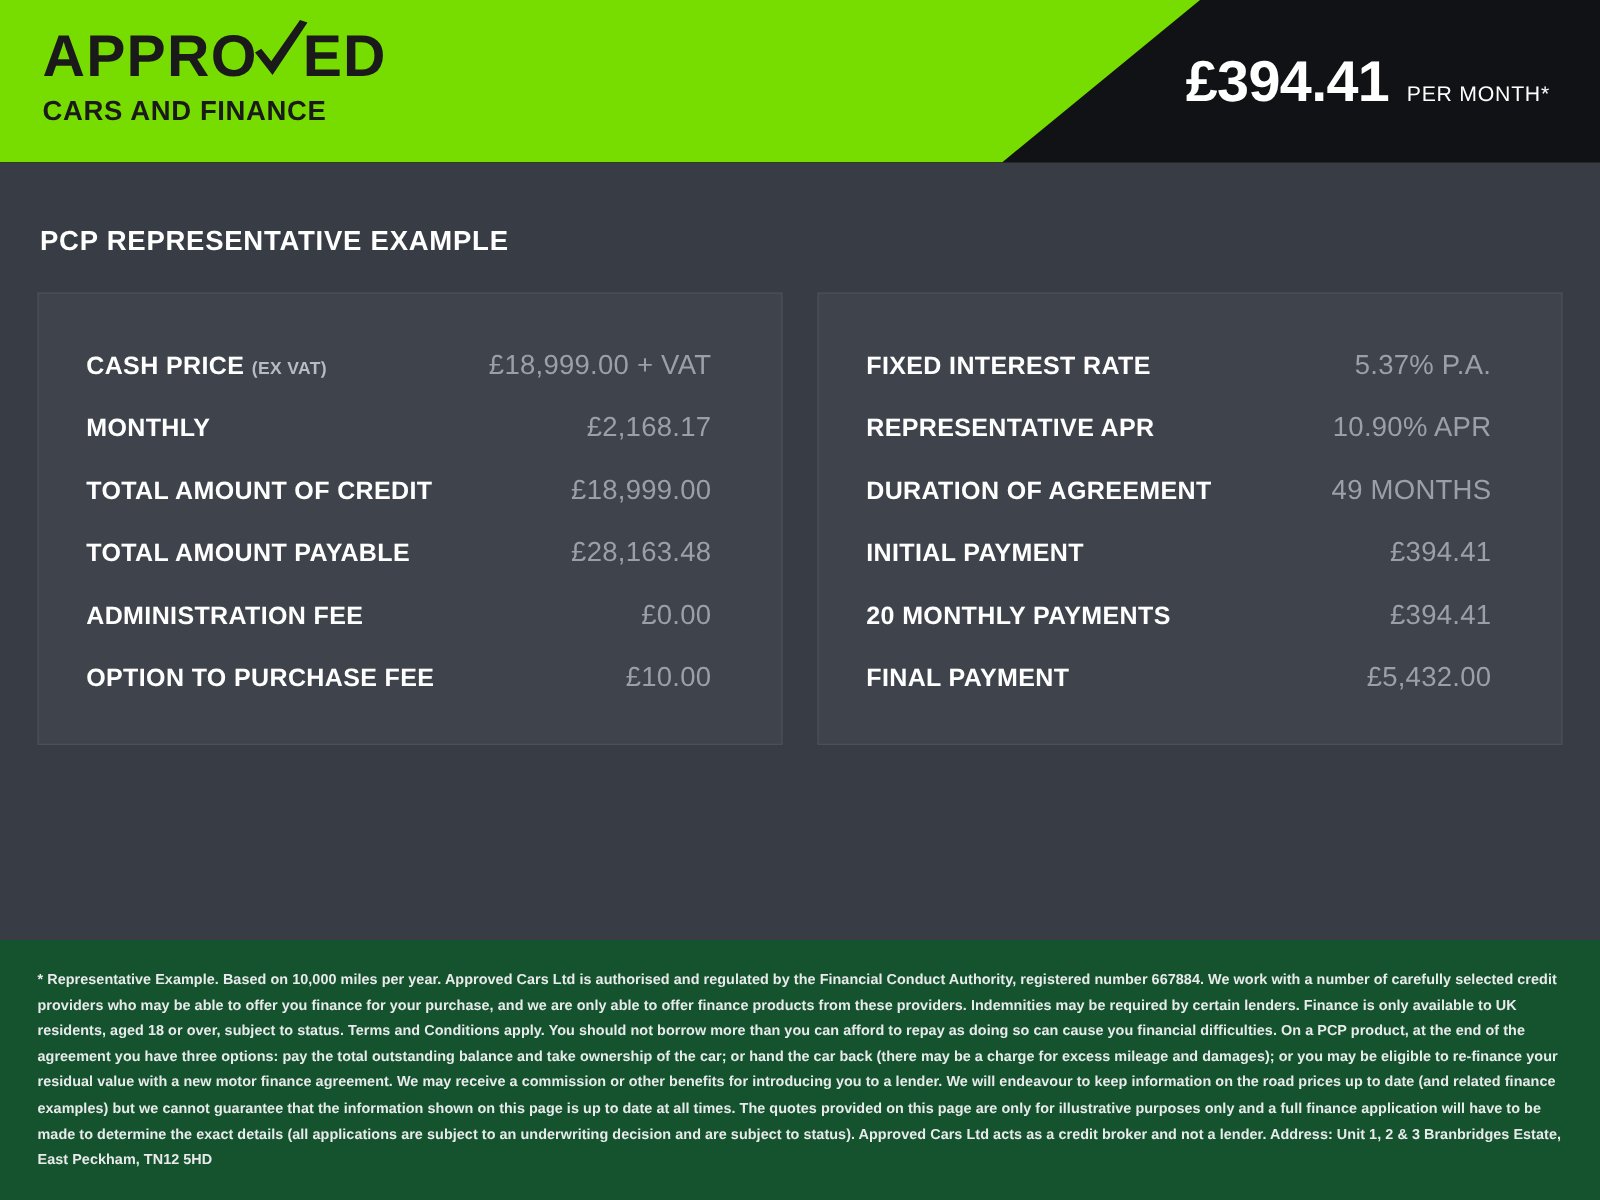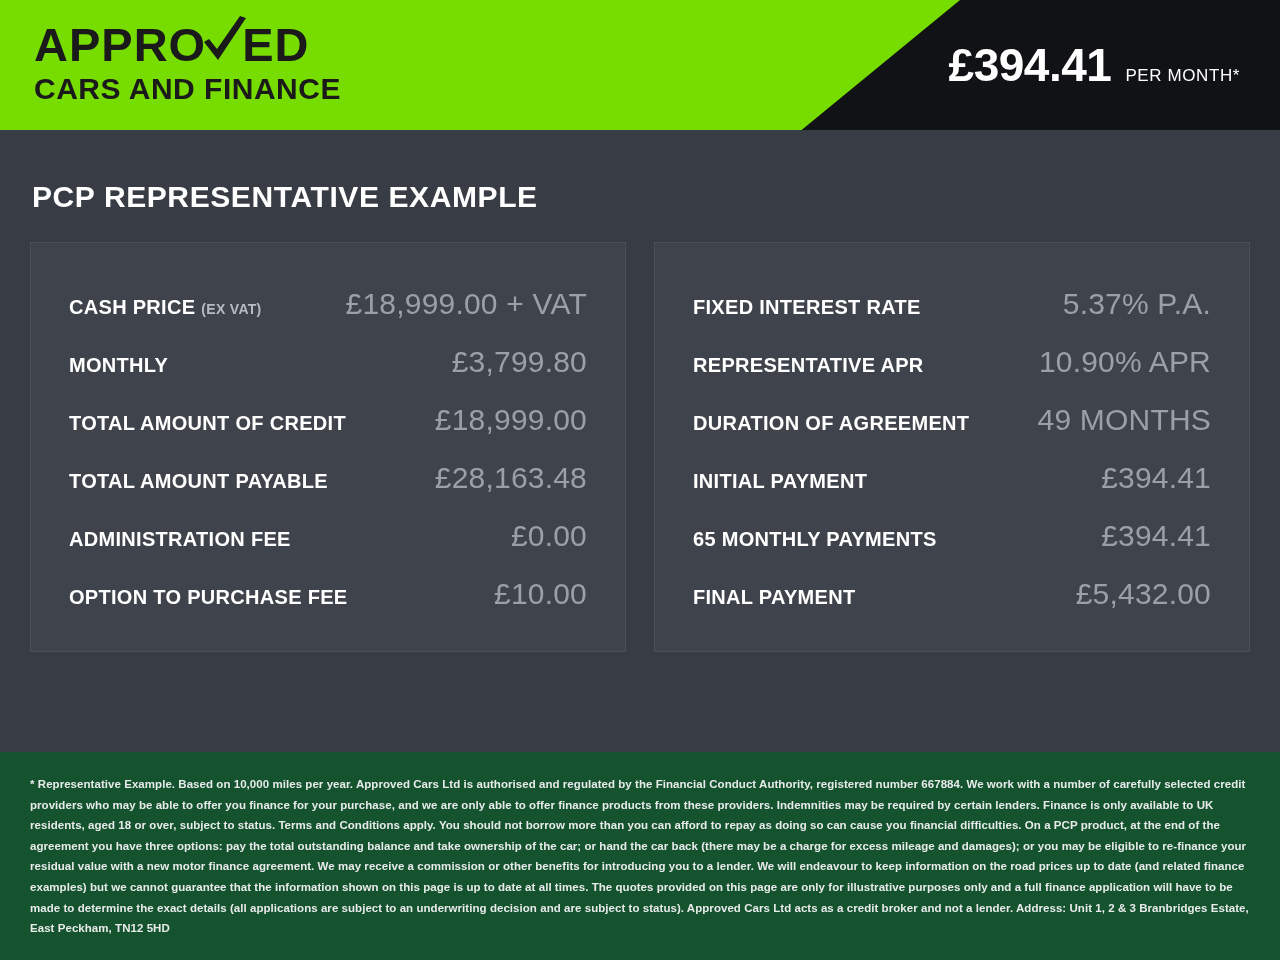--- a/index.html
+++ b/index.html
@@ -40,21 +40,21 @@
     align-items: center;
   }
   .logo-tick {
     display: inline-block;
     position: relative;
     width: 40px; height: 46px;
     margin: 0 -2px;
   }
   .logo-tick svg { position: absolute; left: -4px; top: -6px; }
   .logo-sub {
-    font-size: 30px;
+    font-size: 22px;
     font-weight: bold;
     letter-spacing: 0.5px;
     line-height: 34px;
     margin-top: 2px;
   }
   .price-block {
     position: absolute;
     right: 40px; top: 38px;
     z-index: 4;
     display: flex;
@@ -74,35 +74,35 @@
   }
 
   
   .main {
     position: relative;
     padding: 40px 30px 0 30px;
     height: 622px;
   }
   .section-title {
     color: #ffffff;
-    font-size: 30px;
+    font-size: 22px;
     font-weight: bold;
     letter-spacing: 0.6px;
     margin: 10px 0 0 2px;
   }
   .panels {
     display: flex;
     gap: 28px;
     margin-top: 28px;
   }
   .panel {
     flex: 1;
     background: #3f444c;
     border: 1px solid #4a5059;
-    padding: 32px 38px 28px 38px;
+    padding: 32px 56px 28px 38px;
   }
   .row {
     display: flex;
     align-items: baseline;
     justify-content: space-between;
     padding: 12px 0;
   }
   .row-label {
     color: #ffffff;
     font-size: 20px;
@@ -111,21 +111,21 @@
     white-space: nowrap;
   }
   .row-label .sub {
     color: #b8bcc2;
     font-size: 14px;
     font-weight: bold;
     margin-left: 6px;
   }
   .row-value {
     color: #9ba0a8;
-    font-size: 30px;
+    font-size: 22px;
     letter-spacing: 0.2px;
     white-space: nowrap;
   }
 
   
   .footer {
     position: absolute;
     left: 0; bottom: 0;
     width: 1280px;
     height: 208px;
@@ -173,21 +173,21 @@
 
     <div class="panels">
 
       <div class="panel">
         <div class="row">
           <span class="row-label"><span>CASH PRICE</span><span class="sub">(EX VAT)</span></span>
           <span class="row-value">£18,999.00 + VAT</span>
         </div>
         <div class="row">
           <span class="row-label">MONTHLY</span>
-          <span class="row-value">£3,799.80</span>
+          <span class="row-value">£2,168.17</span>
         </div>
         <div class="row">
           <span class="row-label">TOTAL AMOUNT OF CREDIT</span>
           <span class="row-value">£18,999.00</span>
         </div>
         <div class="row">
           <span class="row-label">TOTAL AMOUNT PAYABLE</span>
           <span class="row-value">£28,163.48</span>
         </div>
         <div class="row">
@@ -211,21 +211,21 @@
         </div>
         <div class="row">
           <span class="row-label">DURATION OF AGREEMENT</span>
           <span class="row-value">49 MONTHS</span>
         </div>
         <div class="row">
           <span class="row-label">INITIAL PAYMENT</span>
           <span class="row-value">£394.41</span>
         </div>
         <div class="row">
-          <span class="row-label">65 MONTHLY PAYMENTS</span>
+          <span class="row-label">20 MONTHLY PAYMENTS</span>
           <span class="row-value">£394.41</span>
         </div>
         <div class="row">
           <span class="row-label">FINAL PAYMENT</span>
           <span class="row-value">£5,432.00</span>
         </div>
       </div>
 
     </div>
   </div>

